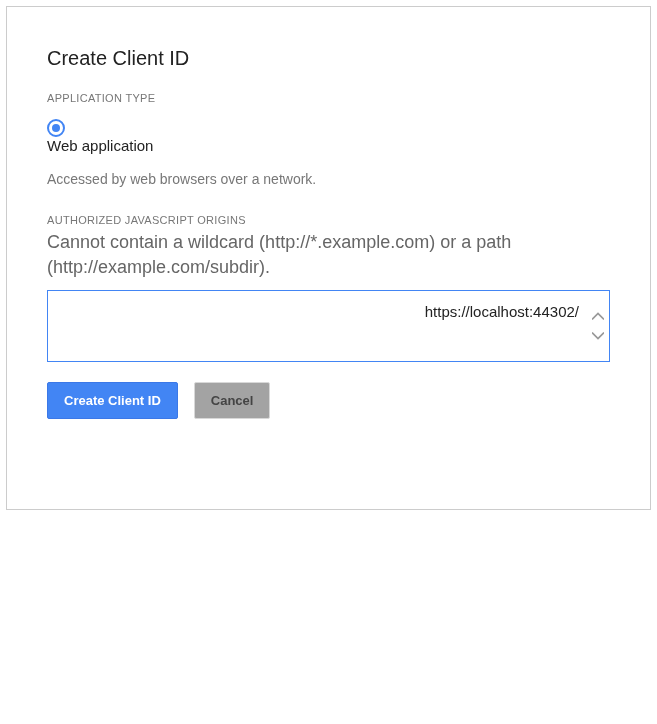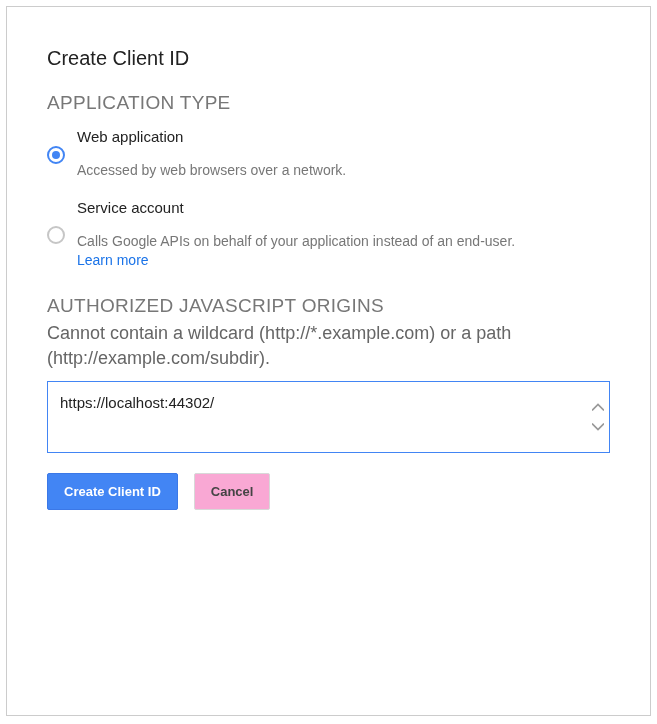--- a/index.html
+++ b/index.html
@@ -11,49 +11,50 @@
       font-family: Arial, "Helvetica Neue", Helvetica, sans-serif;
       background: #fff;
       width: 657px;
       height: 724px;
       position: relative;
     }
     .dialog {
       border: 1px solid #ccc;
       margin: 6px;
       padding: 40px 40px 30px 40px;
-      height: 710px;
+      height: 504px;
     }
     .dialog-title {
       font-size: 20px;
       font-weight: 400;
       color: #222;
       margin-bottom: 22px;
     }
     .section-label {
-      font-size: 19px;
+      font-size: 11px;
       color: #777;
       text-transform: uppercase;
       letter-spacing: 0.3px;
       margin-bottom: 4px;
     }
     .section-help {
       font-size: 18px;
       color: #666;
       line-height: 1.4;
       margin-bottom: 10px;
     }
     .radio-group {
       margin-top: 14px;
       margin-bottom: 24px;
     }
     .radio-item {
       display: flex;
-      align-items: center;
+      align-items: flex-start;
       margin-bottom: 18px;
+      flex-direction: column;
     }
     .radio-circle {
       width: 18px;
       height: 18px;
       border-radius: 50%;
       border: 2px solid #c6c6c6;
       margin-right: 12px;
       margin-top: 1px;
       flex-shrink: 0;
       display: flex;
@@ -105,20 +106,21 @@
       width: 100%;
       border: none;
       outline: none;
       resize: none;
       font-family: Arial, sans-serif;
       font-size: 15px;
       color: #222;
       padding: 12px 30px 12px 12px;
       height: 66px;
       overflow: hidden;
+      text-align: right;
     }
     .spin-arrows {
       position: absolute;
       right: 4px;
       top: 50%;
       transform: translateY(-50%);
       display: flex;
       flex-direction: column;
       gap: 6px;
     }
@@ -148,21 +150,21 @@
       border: 1px solid transparent;
       min-width: 70px;
       text-align: center;
     }
     .btn-primary {
       background: #4285f4;
       color: #fff;
       border-color: #3b78e7;
     }
     .btn-secondary {
-      background: #f9a8d4;
+      background: #a3a3a3;
       color: #444;
       border-color: #d8d8d8;
     }
   </style>
 </head>
 <body>
 
 <div class="dialog">
   <h1 class="dialog-title">Create Client ID</h1>
 
@@ -173,31 +175,20 @@
     <div class="radio-item">
       <div class="radio-circle selected">
         <div class="radio-dot"></div>
       </div>
       <div class="radio-content">
         <div class="radio-label">Web application</div>
         <div class="radio-desc">Accessed by web browsers over a network.</div>
       </div>
     </div>
 
-    <div class="radio-item">
-      <div class="radio-circle"></div>
-      <div class="radio-content">
-        <div class="radio-label">Service account</div>
-        <div class="radio-desc">
-          <span>Calls Google APIs on behalf of your application instead of an end-user.</span>
-          <br>
-          <a class="learn-more">Learn more</a>
-        </div>
-      </div>
-    </div>
 
 
   </div>
 
   <div class="field-block">
     <div class="section-label">AUTHORIZED JAVASCRIPT ORIGINS</div>
     <div class="section-help">Cannot contain a wildcard (http://*.example.com) or a path (http://example.com/subdir).</div>
     <div class="textarea-wrap focused">
       <textarea class="textarea-el" style="">https://localhost:44302/</textarea>
       <div class="spin-arrows">

